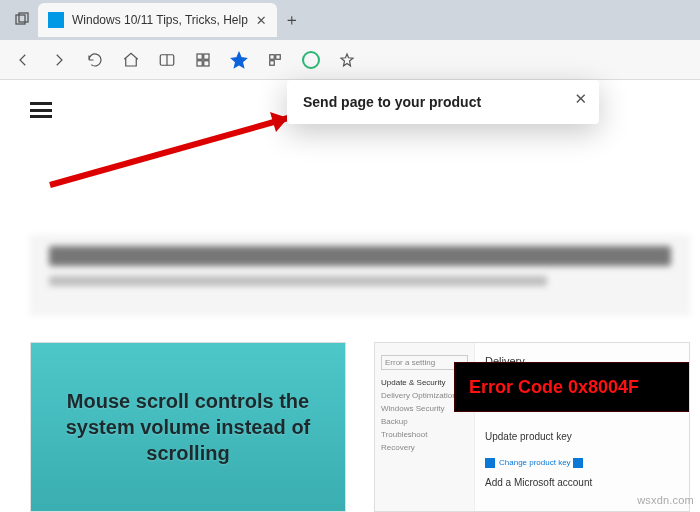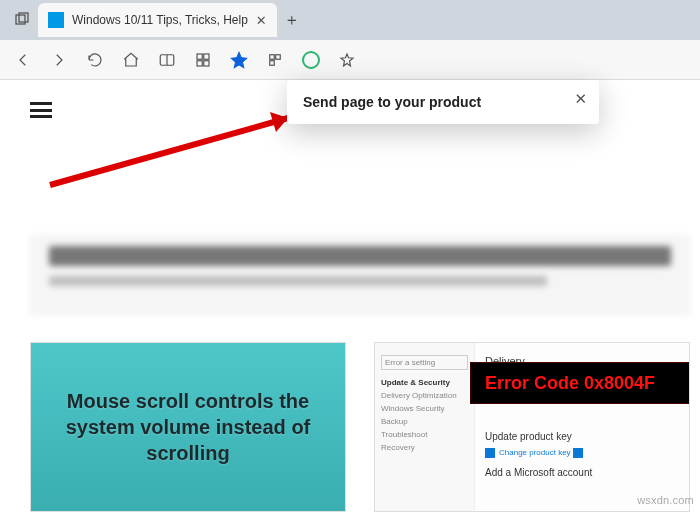--- a/index.html
+++ b/index.html
@@ -38,21 +38,21 @@
 
   .cards { position: absolute; bottom: 0; left: 30px; right: 10px; height: 170px; display: flex; gap: 28px; }
   .card { flex: 1; border: 1px solid #ddd; position: relative; overflow: hidden; }
   .card.cy { background: linear-gradient(180deg,#4ec7c9 0%,#3aaeb1 100%); display:flex; align-items:center; justify-content:flex-end; }
   .cy-text { color:#1c2a2d; font-weight:600; font-size:20px; line-height:1.3; text-align:center; padding: 0 10px; text-shadow: 0 1px 2px rgba(255,255,255,0.2);}
   .card.err { background:#fdfdfd; }
   .err-side { position:absolute; left:0; top:0; bottom:0; width:100px; background:#f8f8f8; border-right:1px solid #eee; padding:8px 6px; font-size:8px; color:#888; }
   .err-side div { margin:4px 0; white-space:nowrap; }
   .err-main { position:absolute; left:100px; top:0; right:0; bottom:0; padding:8px 0 0 10px; font-size:8px; color:#888;}
   .err-main .title { font-size:11px; color:#333; margin:4px 0 6px;}
-  .err-banner { position:absolute; left:80px; top:20px; right:0; height:40px; background:#000; color:#f11; font-weight:700; font-size:18px; display:flex; align-items:center; padding-left:14px; box-shadow: 0 0 0 1px #400; margin-left: 16px;}
+  .err-banner { position:absolute; left:80px; top:20px; right:0; height:48px; background:#000; color:#f11; font-weight:700; font-size:18px; display:flex; align-items:center; padding-left:14px; box-shadow: 0 0 0 1px #400;}
   .bluechip { display:inline-block; width:10px; height:10px; background:#0a78d6; margin-right:4px; vertical-align:middle;}
 
   
   .popup { position: absolute; top: 80px; left: 287px; width: 312px; background:#fff; border-radius:4px; box-shadow: 0 8px 30px rgba(0,0,0,0.22); padding: 14px 16px 14px 16px; z-index: 20; }
   .popup-head { font-size: 14px; font-weight: 600; color:#222; }
   .popup-close { position:absolute; top:10px; right:12px; color:#555; font-size:15px; }
   .device { display:flex; gap:14px; align-items:flex-start; margin-top:16px; padding-bottom:6px;}
   .device svg { width:22px; height:16px; stroke:#555; fill:none; stroke-width:1.4; margin-top:2px;}
   .device .name { font-size:13px; color:#222; }
   .device .status { font-size:13px; color:#676767; }
@@ -151,31 +151,31 @@
       <div class="s"></div>
   </div>
 
   <div class="cards">
     <div class="card cy">
       <div class="cy-text">Mouse scroll controls the system volume instead of scrolling</div>
     </div>
     <div class="card err">
       <div class="err-side">
         <div style="border:1px solid #ccc;padding:2px 3px;">Error a setting</div>
-        <div style="font-weight:700;color:#333;margin-top:8px;">Update &amp; Security</div>
+        <div style="font-weight:400;color:#333;margin-top:8px;">Update &amp; Security</div>
         <div>Delivery Optimization</div>
         <div>Windows Security</div>
         <div>Backup</div>
         <div>Troubleshoot</div>
         <div>Recovery</div>
       </div>
       <div class="err-main">
         <div class="title">Delivery</div>
         <div style="margin-bottom:40px;">To use a different product key on this device, select Change product key</div>
-        <div style="color:#333;font-size:10px;margin-bottom:6px;">Update product key</div>
+        <div style="color:#333;font-size:10px;margin-bottom:16px;">Update product key</div>
         <div style="color:#0a78d6;"><span class="bluechip"></span><span>Change product key</span> <span class="bluechip"></span></div>
         <div style="margin-top:9px;color:#333;font-size:10px;">Add a Microsoft account</div>
       </div>
       <div class="err-banner">Error Code 0x8004F</div>
     </div>
   </div>
 </div>
 
 <svg class="arrow" viewBox="0 0 270 100">
   <line x1="10" y1="95" x2="248" y2="28"></line>

